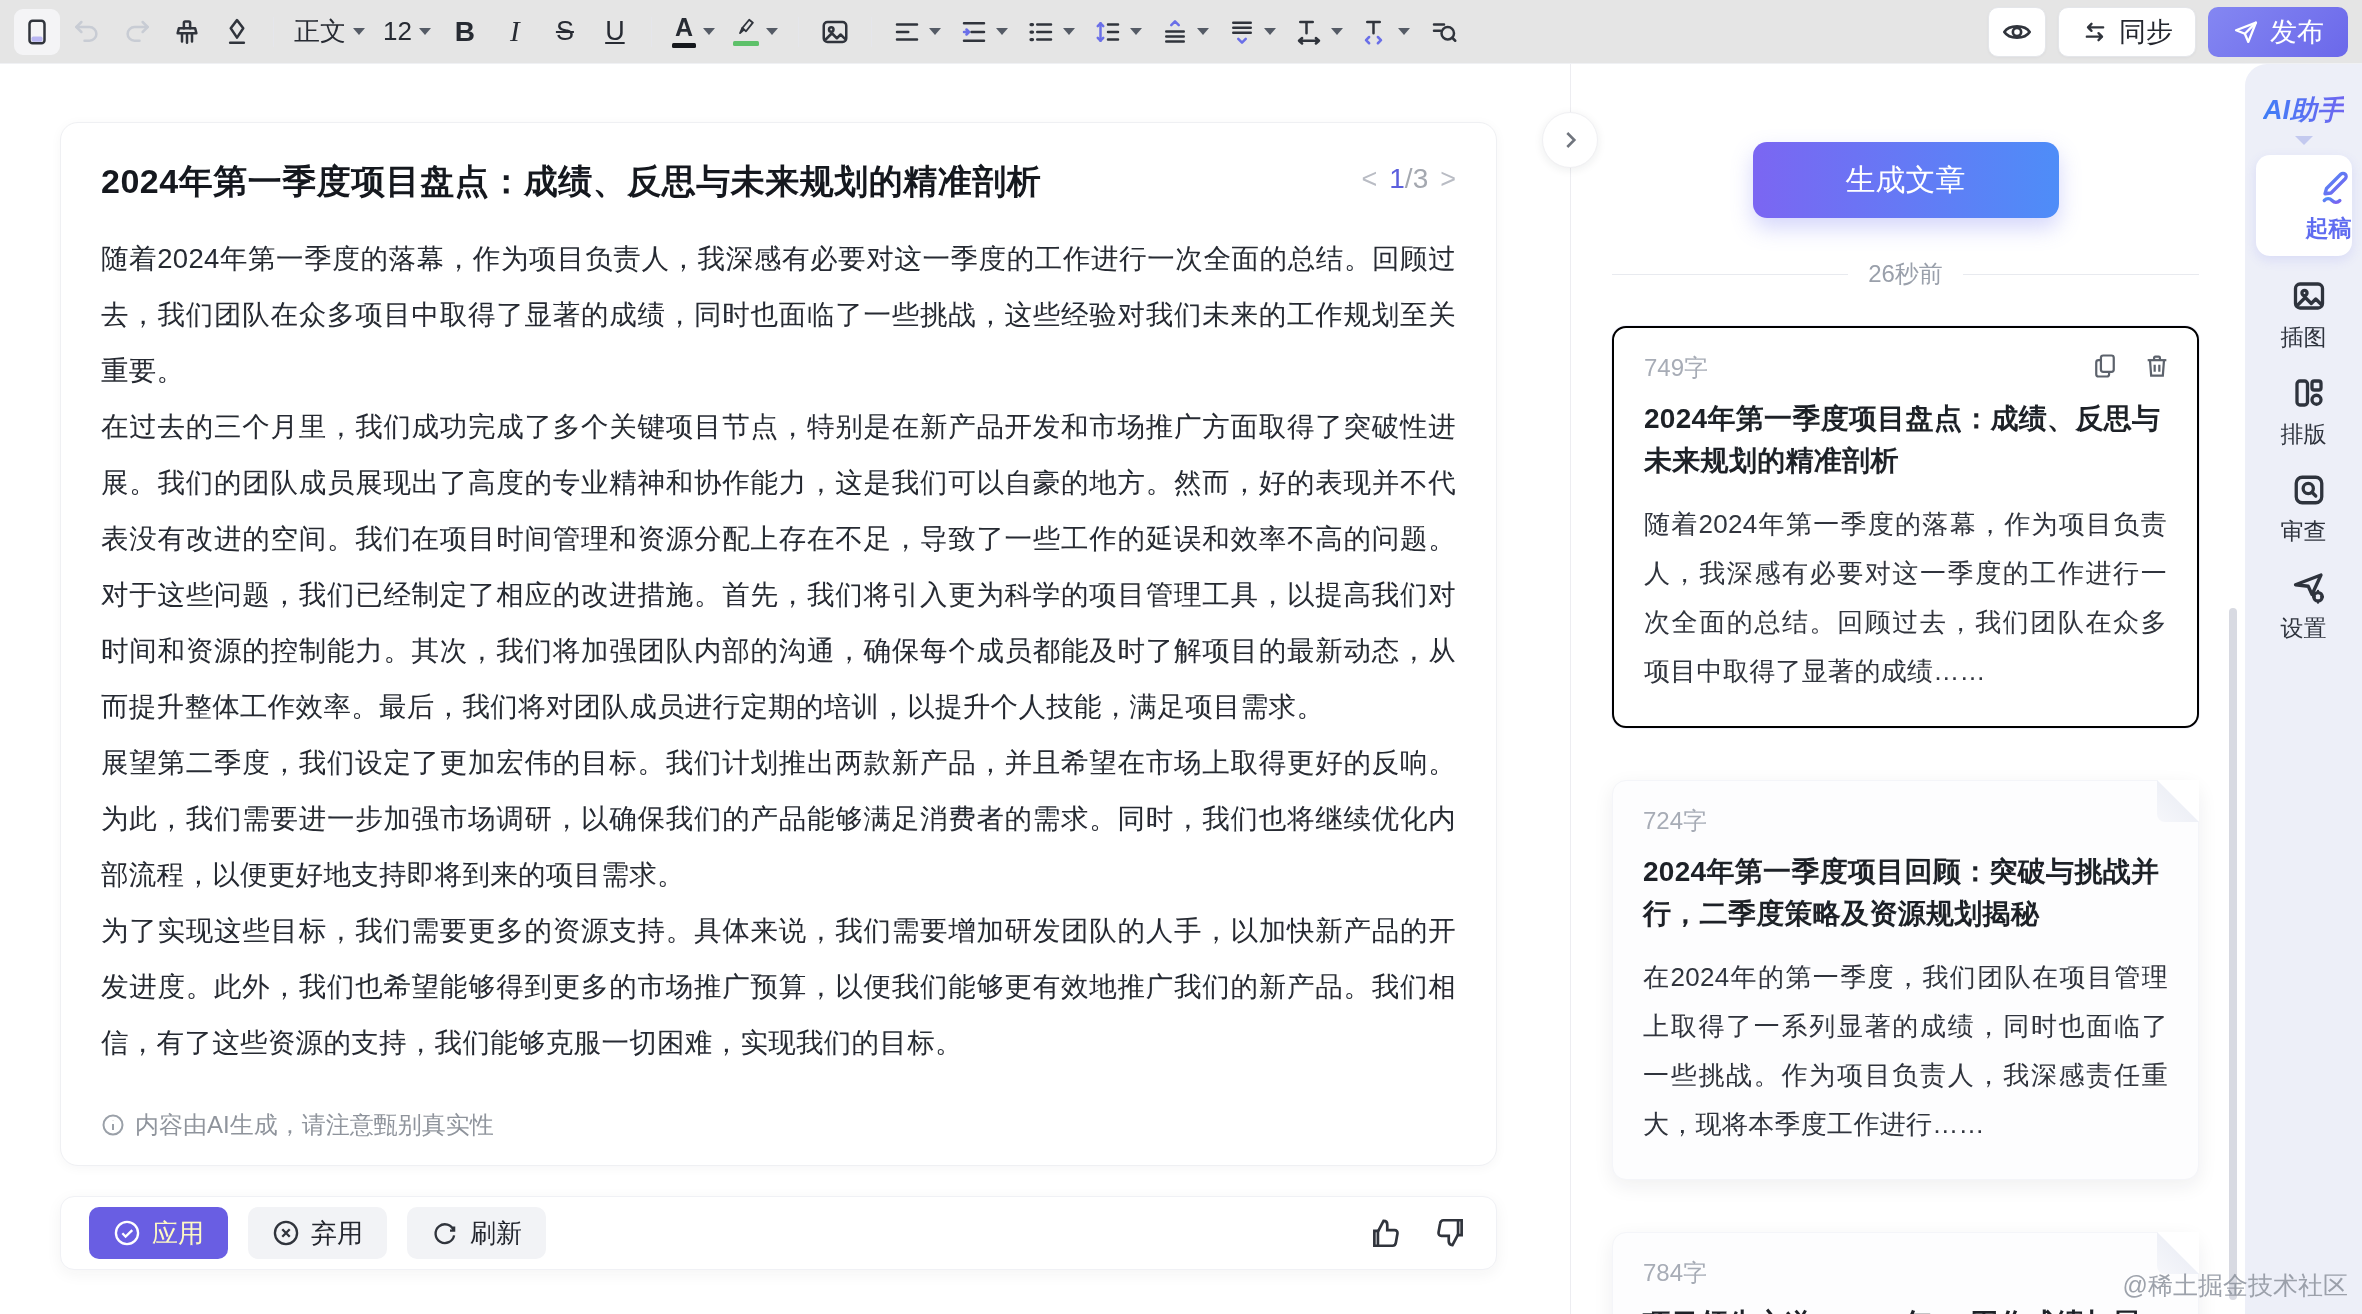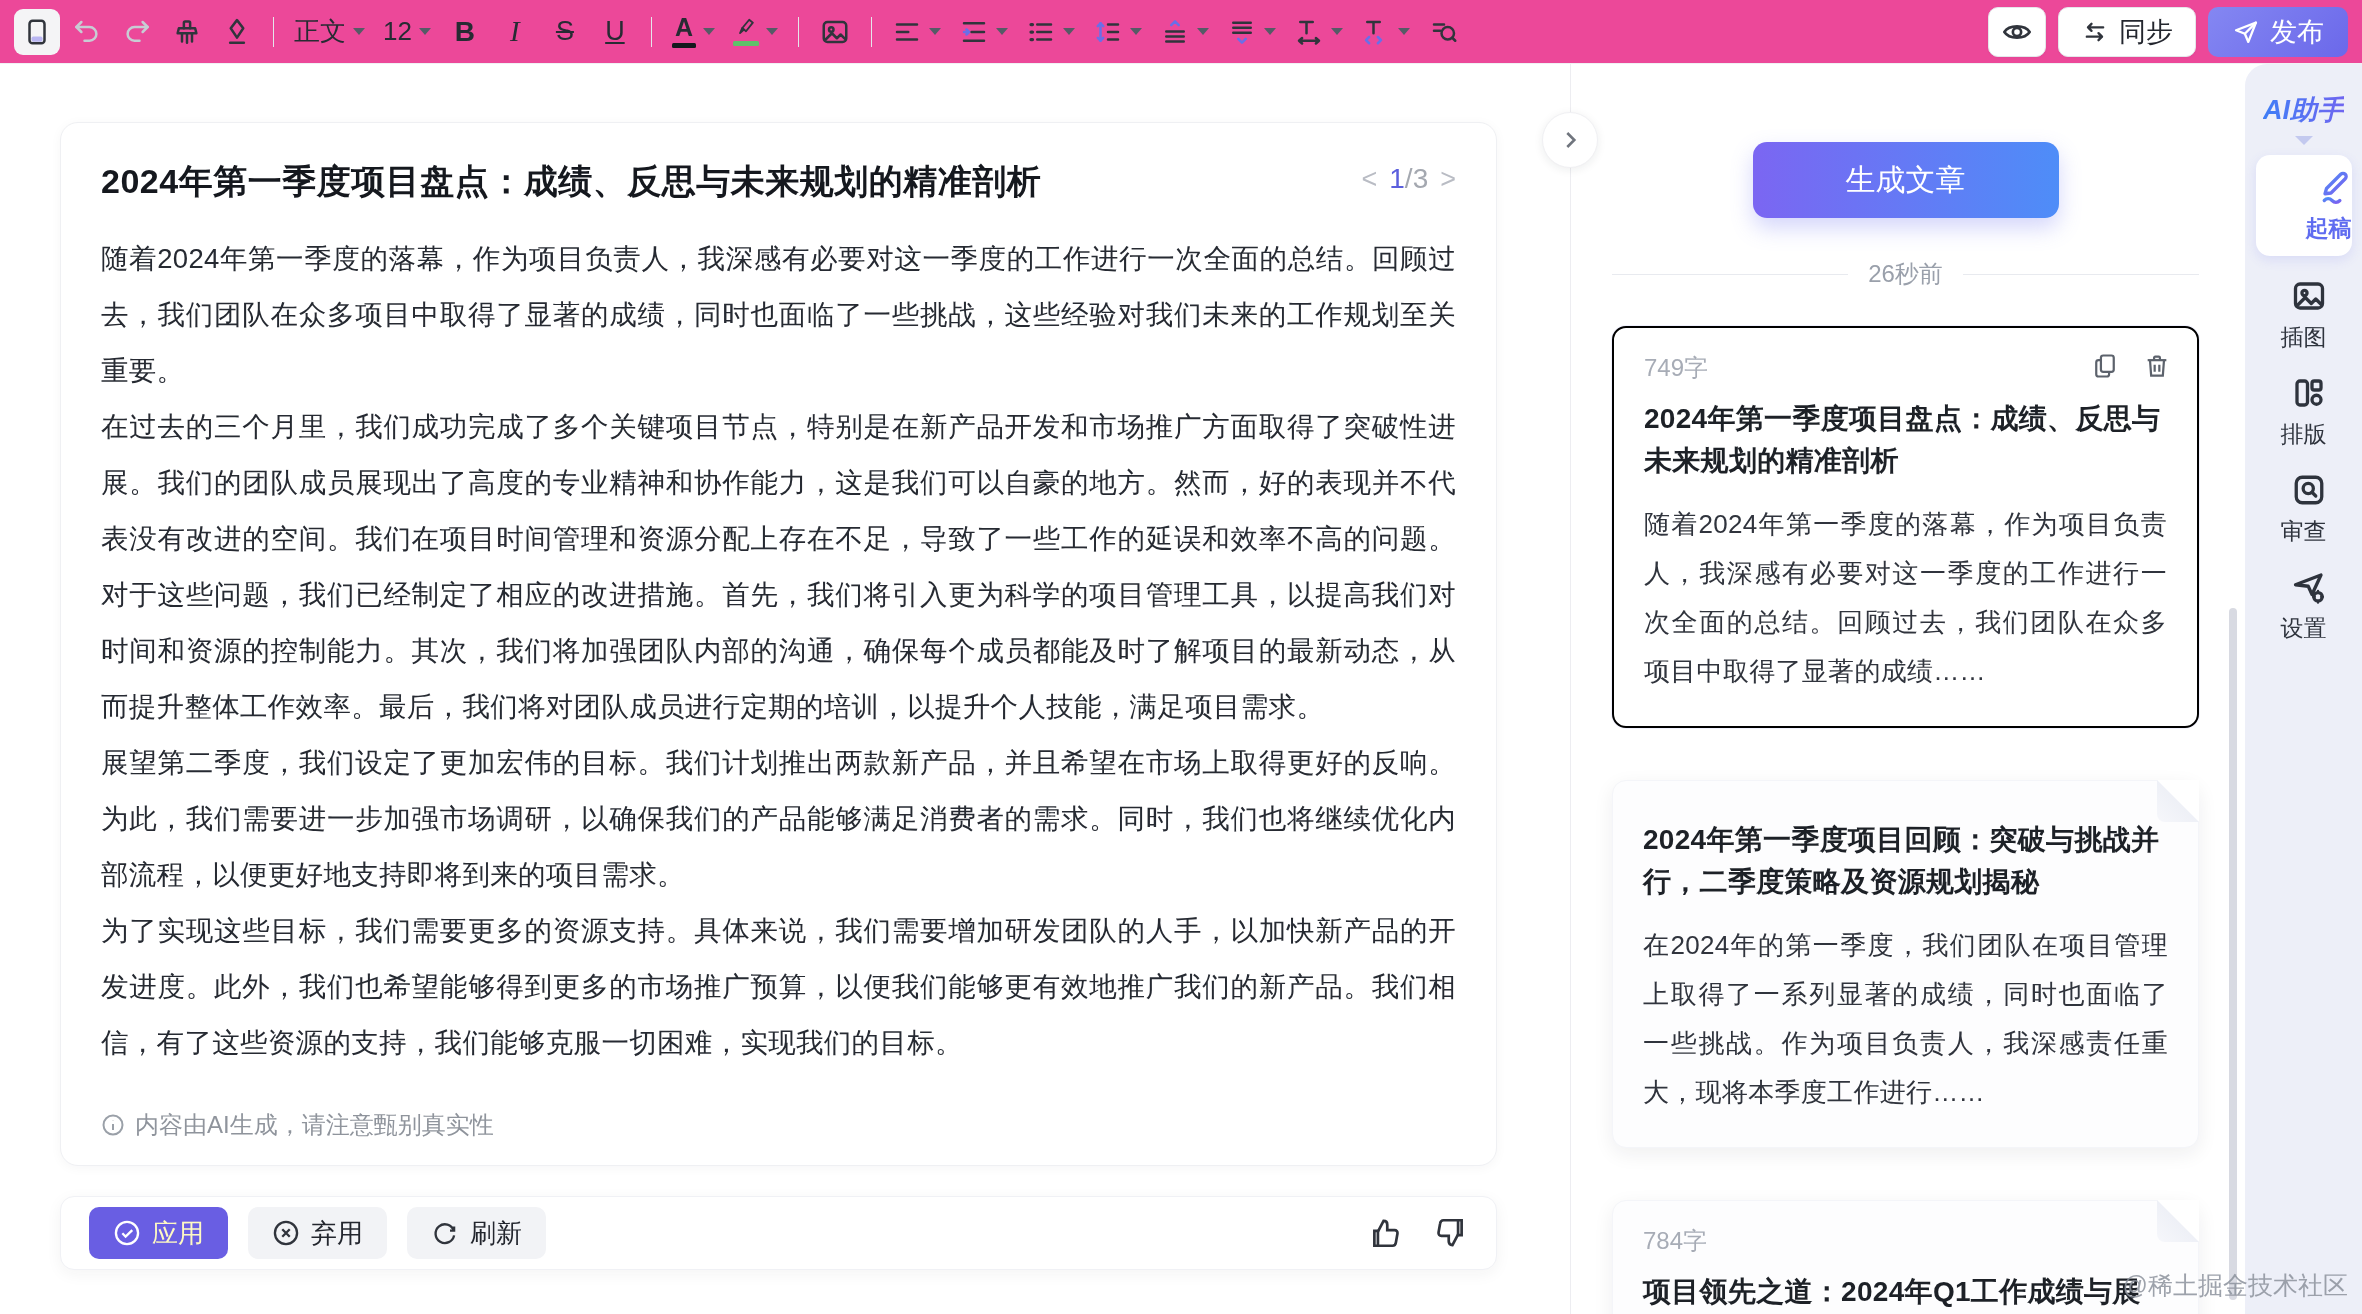--- a/index.html
+++ b/index.html
@@ -7,21 +7,21 @@
   body {
     position:relative; overflow:hidden; background:#fff;
     font-family:"Liberation Sans","DejaVu Sans",sans-serif; color:#1f2329;
   }
   svg { display:block; }
   .ic { width:30px; height:30px; fill:none; stroke:#30343c; stroke-width:2; stroke-linecap:round; stroke-linejoin:round; }
   .ic.dis { stroke:#c8ccd4; }
 
   
   .toolbar {
-    position:absolute; left:0; top:0; width:2362px; height:64px; background:#ec4899;
+    position:absolute; left:0; top:0; width:2362px; height:64px; background:#e5e5e5;
     border-bottom:1px solid #f0f1f4; display:flex; align-items:center;
     justify-content:space-between; padding:0 14px; z-index:6;
   }
   .tb-group { display:flex; align-items:center; gap:4px; }
   .tb-btn {
     height:46px; min-width:46px; padding:0 7px; border:none; background:transparent;
     border-radius:9px; display:flex; align-items:center; justify-content:center; gap:7px;
     font-size:26px; color:#272b33; cursor:pointer;
   }
   .tb-btn.active { background:#f4f4f6; }
@@ -436,20 +436,21 @@
             <path d="M9.5 7V4.8A1 1 0 0 1 10.5 4h3a1 1 0 0 1 1 1V7"></path>
             <path d="M6 7l1 13.2h10L18 7"></path>
             <path d="M10 11v6M14 11v6"></path>
           </svg>
       </div>
       <h3 class="gtitle">2024年第一季度项目盘点：成绩、反思与未来规划的精准剖析</h3>
       <p class="gpreview">随着2024年第一季度的落幕，作为项目负责人，我深感有必要对这一季度的工作进行一次全面的总结。回顾过去，我们团队在众多项目中取得了显著的成绩……</p>
     </article>
 
     <article class="gcard note">
+      <div class="gcount">724字</div>
       <h3 class="gtitle">2024年第一季度项目回顾：突破与挑战并行，二季度策略及资源规划揭秘</h3>
       <p class="gpreview">在2024年的第一季度，我们团队在项目管理上取得了一系列显著的成绩，同时也面临了一些挑战。作为项目负责人，我深感责任重大，现将本季度工作进行……</p>
     </article>
 
     <article class="gcard note">
       <div class="gcount">784字</div>
       <h3 class="gtitle">项目领先之道：2024年Q1工作成绩与展</h3>
       <p class="gpreview"></p>
     </article>
 

